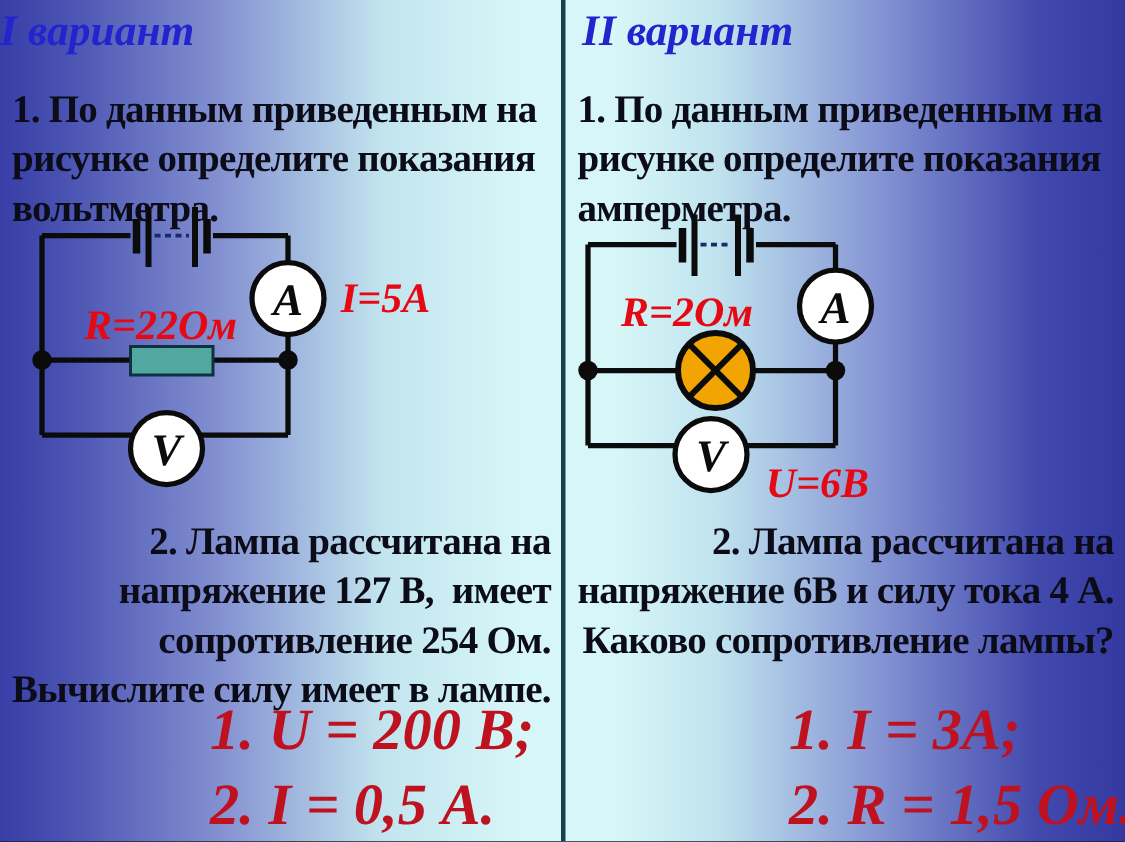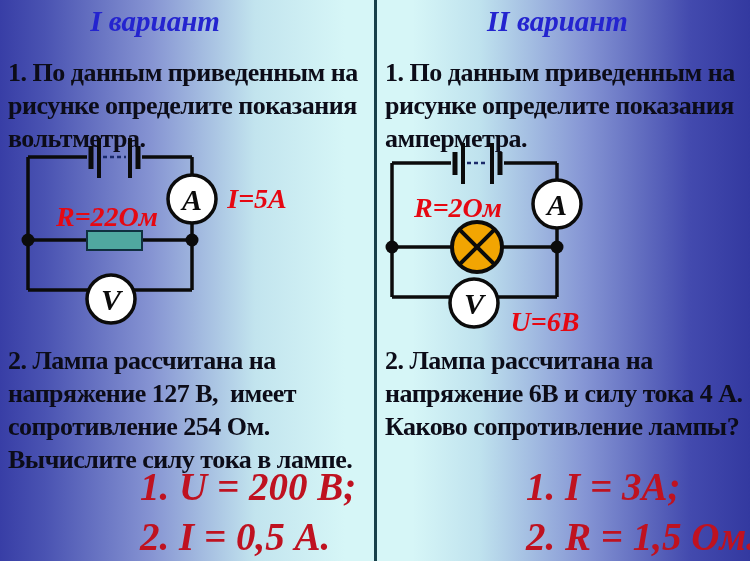--- a/index.html
+++ b/index.html
@@ -7,29 +7,29 @@
     position:relative;width:750px;height:561px;overflow:hidden;
     font-family:"Liberation Serif","DejaVu Serif",serif;
     background:linear-gradient(90deg,
       #383ea6 0%, #4a53b2 6%, #8593d2 20%, #c2e4ee 34%,
       #d6f6f7 46%, #d6f6f7 55%, #bfe2ee 64%, #8595d4 78%,
       #434aae 92%, #3339a0 100%);
   }
   .divider{position:absolute;left:374px;top:0;width:3px;height:561px;background:#17404a;}
   .vheader{
     position:absolute;top:5px;font-size:29px;font-weight:bold;font-style:italic;
-    color:#2424cf;text-align:center;white-space:pre;
+    color:#2424cf;white-space:pre;
   }
   .vheader.l{left:0;width:374px;padding-right:64px;box-sizing:border-box;}
-  .vheader.r{left:364px;width:373px;padding-left:14px;box-sizing:border-box;}
+  .vheader.r{left:374px;width:373px;padding-left:14px;box-sizing:border-box;}
   .para{position:absolute;font-size:26px;font-weight:bold;color:#0c0c18;
     line-height:33px;letter-spacing:-0.5px;}
   .tline{white-space:pre;}
   .p1{top:56px;}
-  .p2{top:344px;}
+  .p2{top:344px;text-align:right;}
   .col-l{left:8px;}
   .col-r{left:385px;}
   .answers{position:absolute;top:462px;font-size:39px;font-weight:bold;font-style:italic;
     color:#bf1220;line-height:50px;}
   .answers.l{left:140px;}
   .answers.r{left:515px;margin-left:11px;}
   .cir{position:absolute;}
   .cir-l{left:0;top:138px;}
   .cir-r{left:377px;top:140px;}
   .wire{stroke:#0b0b0b;stroke-width:3.5;fill:none;}
@@ -86,21 +86,21 @@
     <text class="cir-letter" x="192" y="210">A</text>
     <text class="cir-letter" x="111" y="310">V</text>
     <text class="cir-red" x="107" y="226">R=22Ом</text>
     <text class="cir-red" x="257" y="208">I=5A</text>
   </svg>
 
   <div class="para p2 col-l">
     <div class="tline">2. Лампа рассчитана на</div>
     <div class="tline">напряжение 127 В,  имеет</div>
     <div class="tline">сопротивление 254 Ом.</div>
-    <div class="tline">Вычислите силу тока в лампе.</div>
+    <div class="tline">Вычислите силу имеет в лампе.</div>
   </div>
 
   <div class="answers l">
     <div class="tline">1. U = 200 В;</div>
     <div class="tline">2. I = 0,5 А.</div>
   </div>
 
   <div class="vheader r">II вариант</div>
 
   <div class="para p1 col-r">

